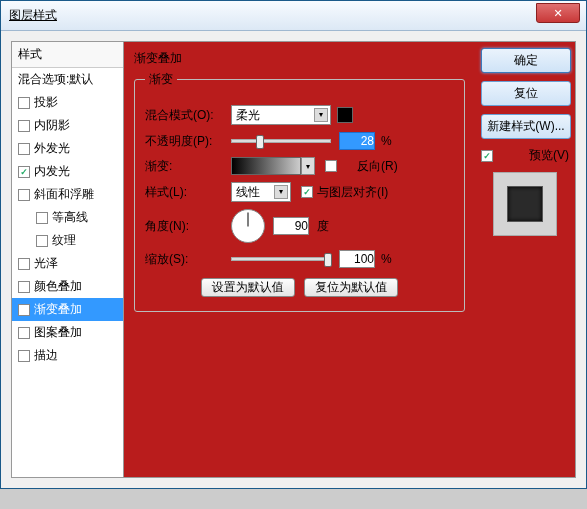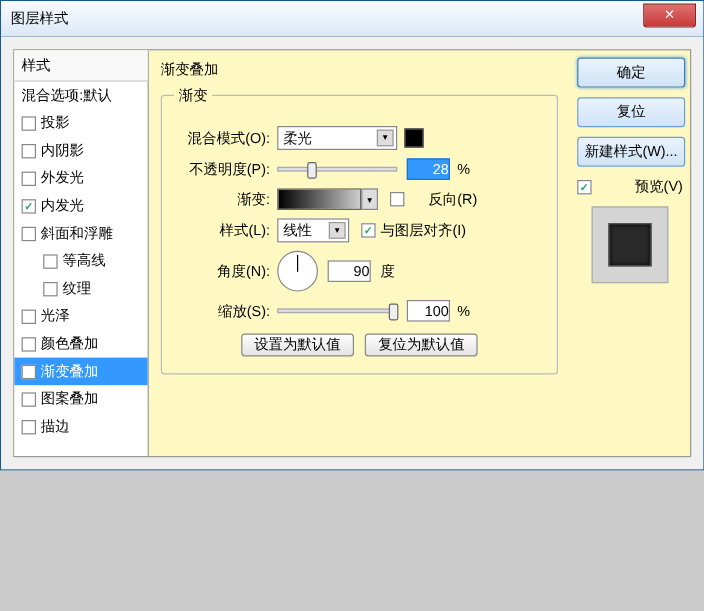--- a/index.html
+++ b/index.html
@@ -1,36 +1,36 @@
 <!DOCTYPE html>
 <html><head>
 <meta charset="utf-8">
 <style>
 * { box-sizing: border-box; font-family: "Microsoft YaHei", SimSun, sans-serif; font-size: 12px; }
 body { margin: 0; background: #ccc; }
-.window { width: 587px; height: 392px; background: #fff; border: 1px solid #1a5a8a; position: relative; }
+.window { width: 587px; height: 489px; background: #fff; border: 1px solid #1a5a8a; position: relative; text-decoration: underline; }
 .titlebar { height: 30px; background: linear-gradient(#f7fbff, #dce8f5); display: flex; align-items: center; padding: 0 8px; border-bottom: 1px solid #a0b8d0; position: relative; }
 .titlebar .title { color: #000; }
 .close-btn { position: absolute; right: 6px; top: 2px; width: 44px; height: 20px; background: linear-gradient(#e07070, #c83838); border: 1px solid #8a2020; border-radius: 0 0 3px 3px; color: #fff; text-align: center; line-height: 18px; font-size: 11px; cursor: pointer; }
 .content { position: absolute; top: 30px; left: 0; right: 0; bottom: 0; background: #f0f0f0; padding: 10px; }
-.inner { width: 100%; height: 100%; border: 1px solid #999; background: #fef9c3; display: flex; position: relative; }
+.inner { width: 100%; height: 100%; border: 1px solid #999; background: #b91c1c; display: flex; position: relative; }
 .style-list { width: 112px; border-right: 1px solid #999; background: #fff; }
 .style-list .hdr { padding: 4px 6px; border-bottom: 1px solid #ccc; background: #f8f8f8; }
 .style-list .row { padding: 3px 6px; display: flex; align-items: center; gap: 4px; cursor: pointer; }
 .style-list .row.indent { padding-left: 24px; }
 .style-list .row.sel { background: #3399ff; color: #fff; }
 .cb { width: 12px; height: 12px; border: 1px solid #888; background: #fff; display: inline-flex; align-items: center; justify-content: center; font-size: 9px; color: #333; }
 .cb.checked::after { content: "✓"; color: #2a6; font-weight: bold; }
 .cb.checked-white::after { content: "✓"; color: #fff; font-weight: bold; }
 .main { flex: 1; padding: 8px 10px; position: relative; }
 .section-title { margin-bottom: 4px; }
 fieldset.grp { border: 1px solid #bbb; border-radius: 3px; padding: 10px 10px 14px 10px; margin: 0; }
 fieldset.grp legend { padding: 0 4px; }
 .frow { display: flex; align-items: center; margin: 7px 0; }
-.flabel { width: 80px; text-align: right; margin-right: 6px; }
+.flabel { width: 80px; text-align: left; margin-right: 6px; }
 .select { height: 20px; border: 1px solid #888; background: #fff; display: inline-flex; align-items: flex-end; padding: 0 4px; position: relative; }
 .select .arrow { position: absolute; right: 2px; top: 2px; width: 14px; height: 14px; background: #ddd; border: 1px solid #999; text-align: center; line-height: 12px; font-size: 8px; }
 .num-input { width: 36px; height: 18px; border: 1px solid #888; background: #fff; text-align: right; line-height: 16px; }
 .num-input.hl { background: #3399ff; color: #fff; border: 1px solid #2070cc; }
 .slider { height: 4px; background: #ddd; border: 1px solid #aaa; position: relative; display: inline-block; vertical-align: middle; }
 .slider .thumb { position: absolute; top: -5px; width: 8px; height: 14px; background: #eee; border: 1px solid #666; border-radius: 2px; }
 .grad-swatch { width: 70px; height: 18px; background: linear-gradient(to right, #000, #ccc); border: 1px solid #666; display: inline-block; vertical-align: middle; }
 .grad-arrow { width: 14px; height: 18px; border: 1px solid #888; background: #ddd; display: inline-flex; align-items: center; justify-content: center; font-size: 8px; vertical-align: middle; }
 .angle-dial { width: 34px; height: 34px; border: 1px solid #888; border-radius: 50%; background: #fff; position: relative; display: inline-block; vertical-align: middle; }
 .angle-dial::after { content: ""; position: absolute; left: 50%; top: 50%; width: 14px; height: 1px; background: #000; transform-origin: left center; transform: rotate(-90deg); }

